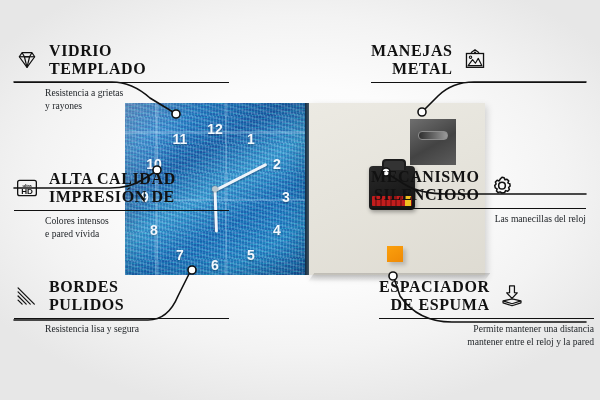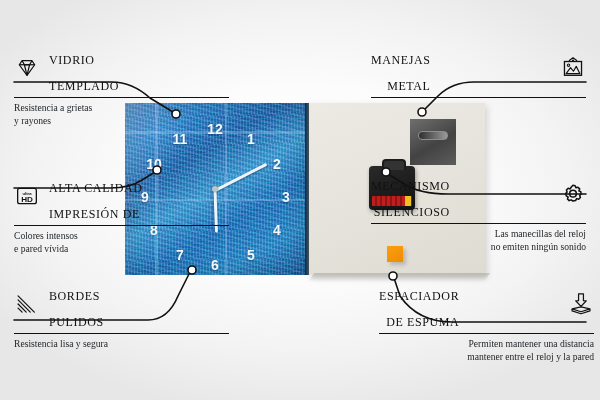--- a/index.html
+++ b/index.html
@@ -85,32 +85,31 @@
     position:absolute;left:186px;top:170px;width:176px;height:9px;
     background:linear-gradient(180deg,rgba(0,0,0,.16),rgba(0,0,0,0));
     transform:skewX(-36deg);
   }
 
   
   .callout{position:absolute;width:215px;}
   .c-left{text-align:left;}
   .c-right{text-align:right;}
   .head{display:flex;align-items:center;gap:9px;padding-bottom:3px;}
-  .c-right .head{justify-content:space-between;}
+  .c-right .head{justify-content:flex-start;}
   .c-left .head{justify-content:flex-start;}
   .title{
-    font-family:"Liberation Serif",serif;font-weight:400;
-    font-size:12px;line-height:1.15;letter-spacing:.6px;color:#111;
+    font-family:"Liberation Serif",serif;font-weight:700;
+    font-size:16px;line-height:1.15;letter-spacing:.6px;color:#111;
     text-transform:uppercase;
-    margin-top:12px;
   }
   .rule{height:1.6px;background:#111;width:100%;}
   .desc{
     font-family:"Liberation Serif",serif;font-size:9.6px;line-height:1.35;
-    color:#23272b;padding-top:4px;
+    color:#23272b;padding-top:4px;margin-left:31px;
   }
   .ico{width:26px;height:26px;flex:0 0 26px;display:block;}
 
   
   #wires{position:absolute;left:0;top:0;width:600px;height:400px;pointer-events:none;}
 </style>
 </head>
 <body>
 
 <div id="stage">
@@ -274,38 +273,37 @@
           <path d="M16,5.2 L18.6,5.8 L19.6,8.4 L22.1,7.6 L24.2,9.7 L23.2,12.2 L25.6,13.3 L26,16 L24.2,17.9
                    L25.1,20.4 L23,22.5 L20.5,21.7 L19.2,24 L16,24.6 L13.6,23.2 L11.3,24.2 L9.2,22.1 L10,19.6
                    L7.7,18.3 L7.1,15.5 L8.7,13.5 L7.9,11 L10,8.9 L12.5,9.8 L13.9,7.4 Z"></path>
           <circle cx="16" cy="15.6" r="4.1"></circle>
         </g>
       </svg>
     </div>
     <div class="rule"></div>
     <div class="desc">
       <div>Las manecillas del reloj</div>
-      <div>no emiten ningún sonido</div>
     </div>
   </div>
 
   <div class="callout c-right" style="left:379px;top:278px;">
     <div class="head">
       <div>
         <div class="title">ESPACIADOR</div>
         <div class="title">DE ESPUMA</div>
       </div>
       <svg class="ico" viewBox="0 0 32 32">
         <g fill="none" stroke="#111" stroke-width="1.5" stroke-linejoin="round">
           <path d="M13,3.5 L19,3.5 L19,12 L22.5,12 L16,19 L9.5,12 L13,12 Z"></path>
           <path d="M16,19.5 L27,22 L16,25.5 L5,22 Z"></path>
           <path d="M5,22 L5,24.5 L16,28 L27,24.5 L27,22"></path>
         </g>
       </svg>
     </div>
     <div class="rule"></div>
     <div class="desc">
-      <div>Permiten mantener una distancia</div>
+      <div>Permite mantener una distancia</div>
       <div>mantener entre el reloj y la pared</div>
     </div>
   </div>
 
 </div>
 
 </body></html>

